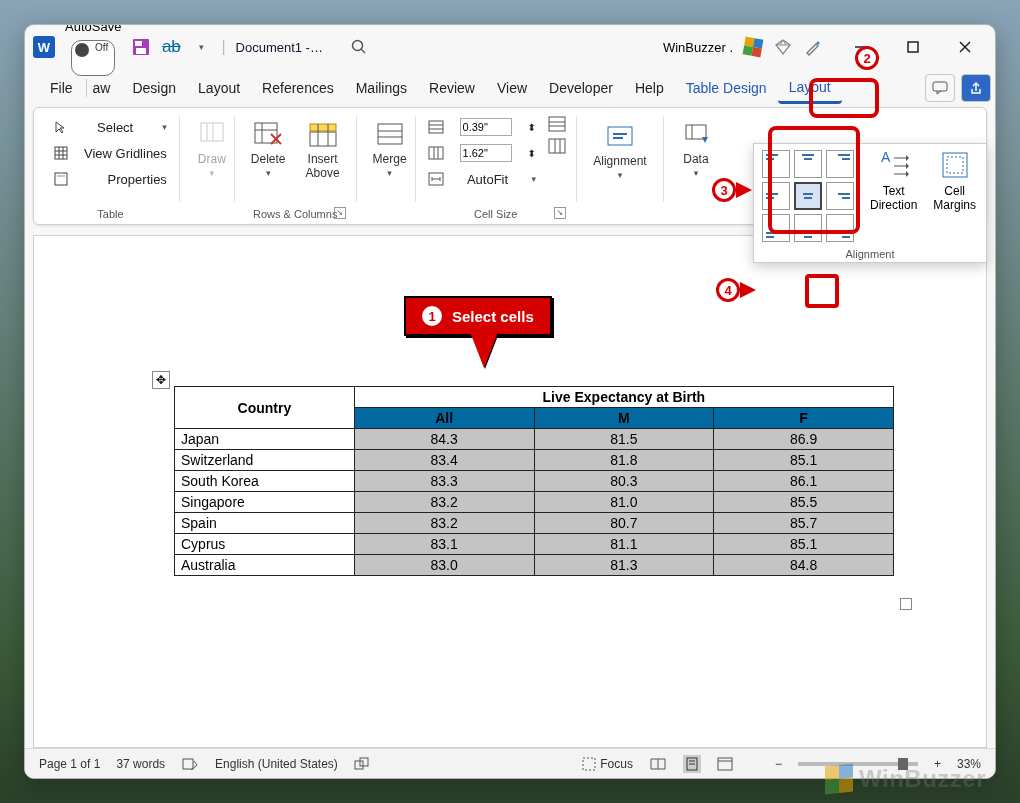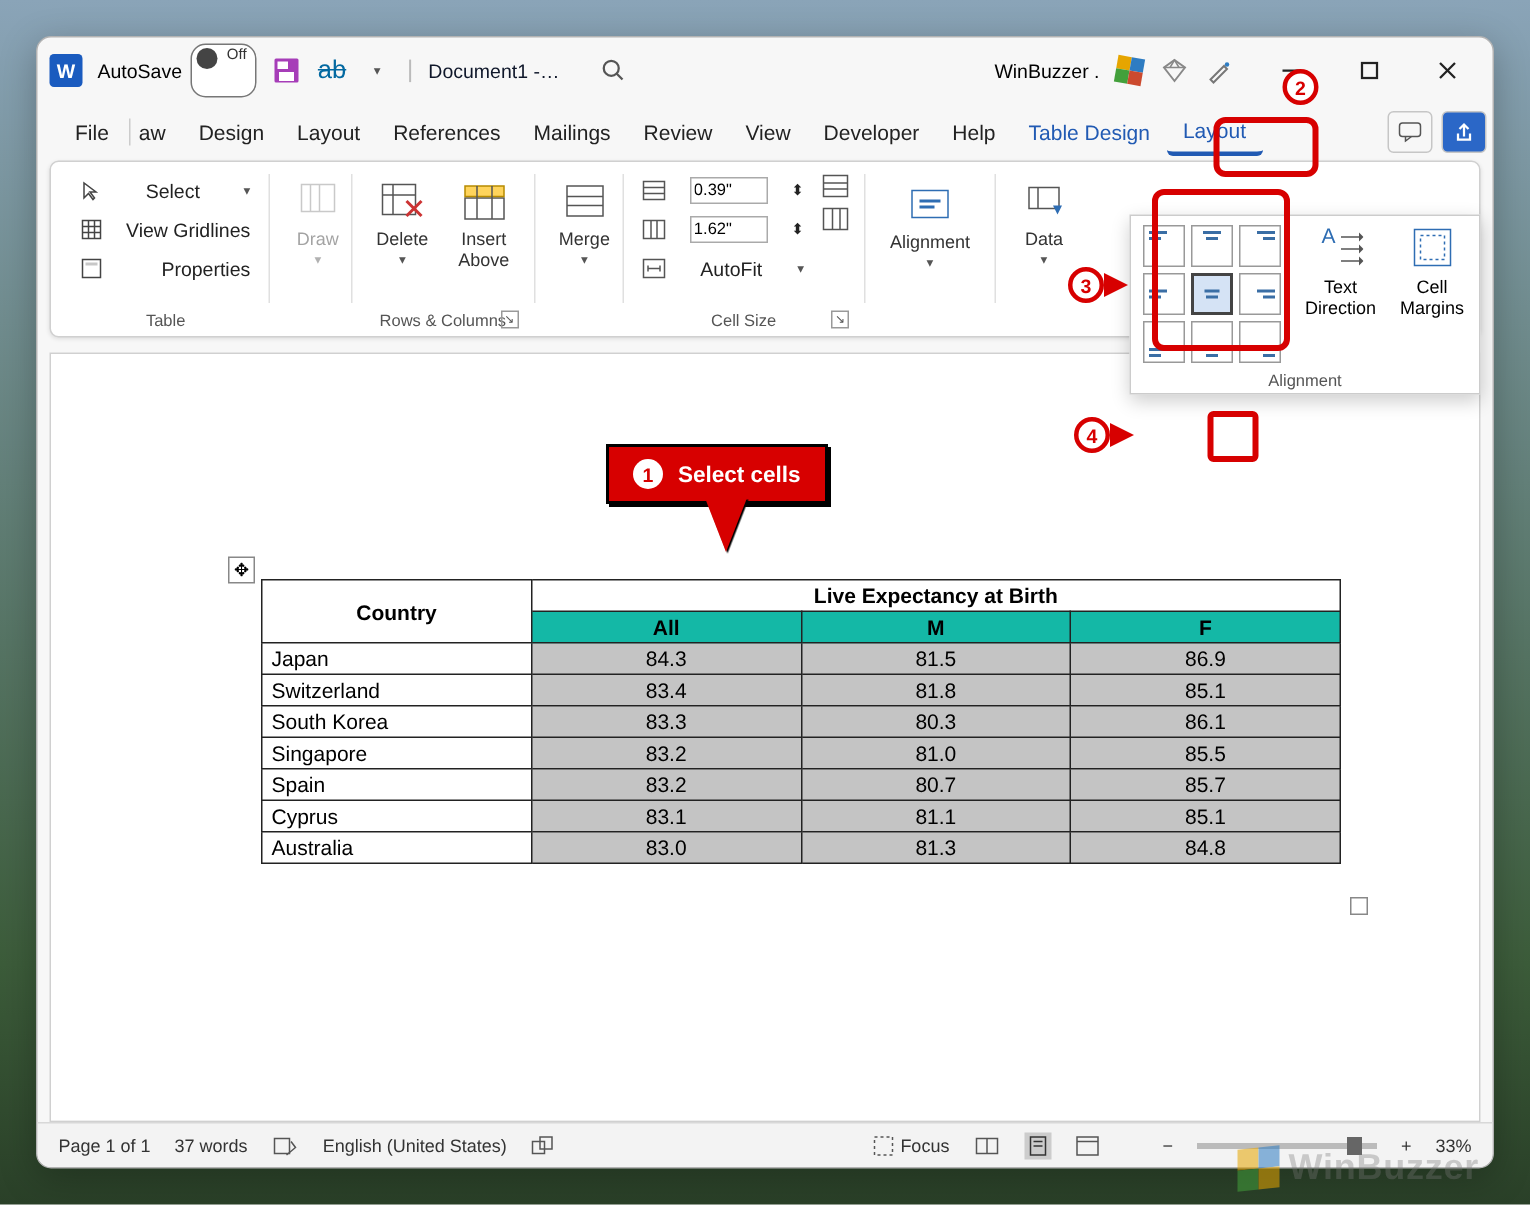--- a/index.html
+++ b/index.html
@@ -2,21 +2,21 @@
 <html><head>
 <meta charset="utf-8">
 <style>
   * { box-sizing: border-box; margin: 0; padding: 0; font-family: "Segoe UI", sans-serif; }
   body { width: 1020px; height: 803px; background: linear-gradient(180deg, #8aa4b8 0%, #3c5c3a 80%, #2a4028 100%); position: relative; overflow: hidden; }
   .word-window { position: absolute; top: 24px; left: 24px; right: 24px; bottom: 24px; background: #f7f7f7; border: 1px solid #b3b3b3; border-radius: 10px; box-shadow: 0 6px 24px rgba(0,0,0,.25); display: flex; flex-direction: column; overflow: hidden; }
 
   
   .titlebar { height: 44px; display: flex; align-items: center; padding: 0 8px; gap: 10px; }
   .w-icon { width: 22px; height: 22px; background: #1a5bbf; border-radius: 3px; display: flex; align-items: center; justify-content: center; color: #fff; font-weight: bold; font-size: 13px; }
-  .autosave-wrap { display: flex; align-items: center; gap: 6px; font-size: 13px; }
+  .autosave-wrap { display: flex; align-items: center; gap: 6px; font-size: 13px; flex-direction: column; }
   .toggle { width: 44px; height: 36px; border: 1px solid #777; border-radius: 10px; position: relative; background: #fff; }
   .toggle .knob { width: 14px; height: 14px; border-radius: 50%; background: #444; position: absolute; top: 2px; left: 3px; }
   .toggle .lbl { position: absolute; right: 6px; top: 1px; font-size: 10px; color: #333; }
   .tb-icon { width: 20px; height: 20px; display: flex; align-items: center; justify-content: center; color: #555; }
   .doc-title { font-size: 13px; color: #0f172a; }
   .titlebar .spacer { flex: 1; }
   .winctrls { display: flex; gap: 8px; margin-left: 6px; }
   .winbtn { width: 44px; height: 30px; display: flex; align-items: center; justify-content: center; color: #222; }
 
   
@@ -52,21 +52,21 @@
   .align-dropdown .glabel2 { text-align: center; font-size: 11px; color: #555; padding-top: 6px; }
 
   
   .docarea { flex: 1; margin: 10px 8px 0; position: relative; background: #fff; border: 1px solid #d0d0d0; overflow: hidden; }
   .docpage { position: absolute; top: 0; left: 0; right: 0; bottom: 0; background: #fff; }
 
   .wtable { position: absolute; top: 150px; left: 140px; border-collapse: collapse; font-size: 14px; width: 720px; }
   .wtable th, .wtable td { border: 1px solid #222; padding: 1px 6px; height: 21px; }
   .wtable .countryhead { width: 176px; text-align: center; }
   .wtable .tophead { text-align: center; background: #fff; }
-  .wtable .subhead { text-align: center; background: #14b8a6; width: 176px; }
+  .wtable .subhead { text-align: center; background: #0369a1; width: 176px; }
   .wtable .datacell { background: #c4c4c4; text-align: center; }
   .wtable .countrycell { background: #fff; text-align: left; }
   .movehandle { position: absolute; top: 135px; left: 118px; width: 18px; height: 18px; border: 1px solid #888; background: #fff; display: flex; align-items: center; justify-content: center; font-size: 12px; }
   .sizehandle { position: absolute; top: 362px; left: 866px; width: 12px; height: 12px; border: 1px solid #888; background: #fff; }
 
   
   .callout-red { position: absolute; border: 4px solid #d70000; border-radius: 8px; z-index: 50; pointer-events: none; }
   .step-tip { position: absolute; background: #d70000; color: #fff; font-weight: bold; font-size: 15px; padding: 8px 16px; border: 2px solid #000; z-index: 60; display: flex; align-items: center; gap: 10px; box-shadow: 2px 2px 0 #000; }
   .step-tip .num { width: 20px; height: 20px; border-radius: 50%; background: #fff; color: #d70000; display: flex; align-items: center; justify-content: center; font-size: 13px; }
   .step-tip .tail { position: absolute; bottom: -34px; left: 64px; width: 0; height: 0; border-left: 14px solid transparent; border-right: 14px solid transparent; border-top: 36px solid #d70000; filter: drop-shadow(1px 1px 0 #000); }

